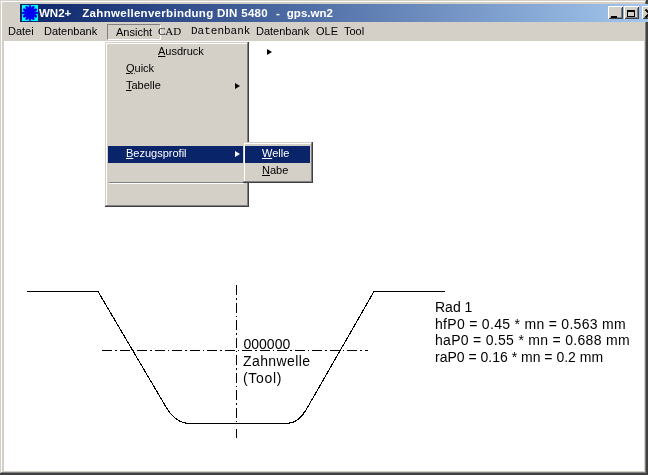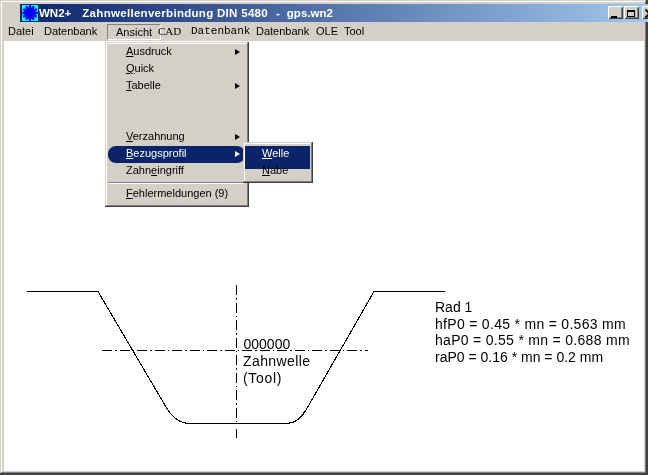--- a/index.html
+++ b/index.html
@@ -31,30 +31,30 @@
   
   #client{left:4px;top:41px;width:640px;height:430px;background:#fff;}
 
   
   .popup{position:absolute;background:#D4D0C8;border-top:1px solid #D4D0C8;border-left:1px solid #D4D0C8;
          box-shadow:inset 1px 1px 0 #fff, 1px 1px 0 #404040, 0 1px 0 #404040, 1px 0 0 #404040;
          border-right:1px solid #808080;border-bottom:1px solid #808080;}
   #menu1{left:105px;top:42px;width:141px;height:162px;}
   .mrow{position:absolute;left:2px;width:137px;height:17px;line-height:15px;font-size:11px;color:#000;}
   .mrow .lbl{position:absolute;left:18px;top:0;}
-  .mrow.sel{background:#0A246A;color:#fff;border-radius:8px;}
+  .mrow.sel{background:#0A246A;color:#fff;}
   .arrow{position:absolute;left:127px;top:5px;width:0;height:0;border-left:5px solid #000;border-top:3.5px solid transparent;border-bottom:3.5px solid transparent;}
   .sel .arrow{border-left-color:#fff;}
   .msep{position:absolute;left:3px;width:135px;height:2px;}
   .msep .s1{position:absolute;left:0;top:0;width:100%;height:1px;background:#808080;}
   .msep .s2{position:absolute;left:0;top:1px;width:100%;height:1px;background:#fff;}
   u{text-decoration:underline;}
 
   #menu2{left:243px;top:142px;width:67px;height:38px;}
-  .m2row{position:absolute;left:1px;width:65px;height:23px;line-height:15px;font-size:11px;color:#000;}
+  .m2row{position:absolute;left:1px;width:65px;height:17px;line-height:15px;font-size:11px;color:#000;}
   .m2row .lbl{position:absolute;left:17px;top:0;}
   .m2row.sel{background:#0A246A;color:#fff;}
 </style>
 </head>
 <body>
 <div id="win">
   <div id="f-white-t" class="abs"></div>
   <div id="f-white-l" class="abs"></div>
   <div id="f-mid-r" class="abs"></div>
   <div id="f-mid-b" class="abs"></div>
@@ -117,48 +117,38 @@
           <text x="435" y="312">Rad 1</text>
           <text x="435" y="328.7" letter-spacing="0.3">hfP0 = 0.45 * mn = 0.563 mm</text>
           <text x="435" y="345.4" letter-spacing="0.3">haP0 = 0.55 * mn = 0.688 mm</text>
           <text x="435" y="362.1">raP0 = 0.16 * mn = 0.2 mm</text>
         </g>
       </g>
     </svg>
   </div>
 
   <div id="menu1" class="abs popup">
-    <div class="mrow" style="top:1px;">
+    <div class="mrow" style="top:1px;margin-left:32px;">
         <span class="lbl"><u>A</u>usdruck</span>
         <span class="arrow"></span>
       </div>
     <div class="mrow" style="top:18px;">
         <span class="lbl"><u>Q</u>uick</span>
       </div>
     <div class="mrow" style="top:35px;">
         <span class="lbl"><u>T</u>abelle</span>
         <span class="arrow"></span>
       </div>
-    <div class="mrow" style="top:86px;">
-        <span class="lbl"><u>V</u>erzahnung</span>
-        <span class="arrow"></span>
-      </div>
     <div class="mrow sel" style="top:103px;">
         <span class="lbl"><u>B</u>ezugsprofil</span>
         <span class="arrow"></span>
       </div>
-    <div class="mrow" style="top:120px;">
-        <span class="lbl">Zahn<u>e</u>ingriff</span>
-      </div>
     <div class="msep" style="top:139px;">
         <span class="s1"></span>
         <span class="s2"></span>
-      </div>
-    <div class="mrow" style="top:143px;">
-        <span class="lbl"><u>F</u>ehlermeldungen (9)</span>
       </div>
   </div>
 
   <div id="menu2" class="abs popup">
     <div class="m2row sel" style="top:3px;">
         <span class="lbl"><u>W</u>elle</span>
       </div>
     <div class="m2row" style="top:20px;">
         <span class="lbl"><u>N</u>abe</span>
       </div>

